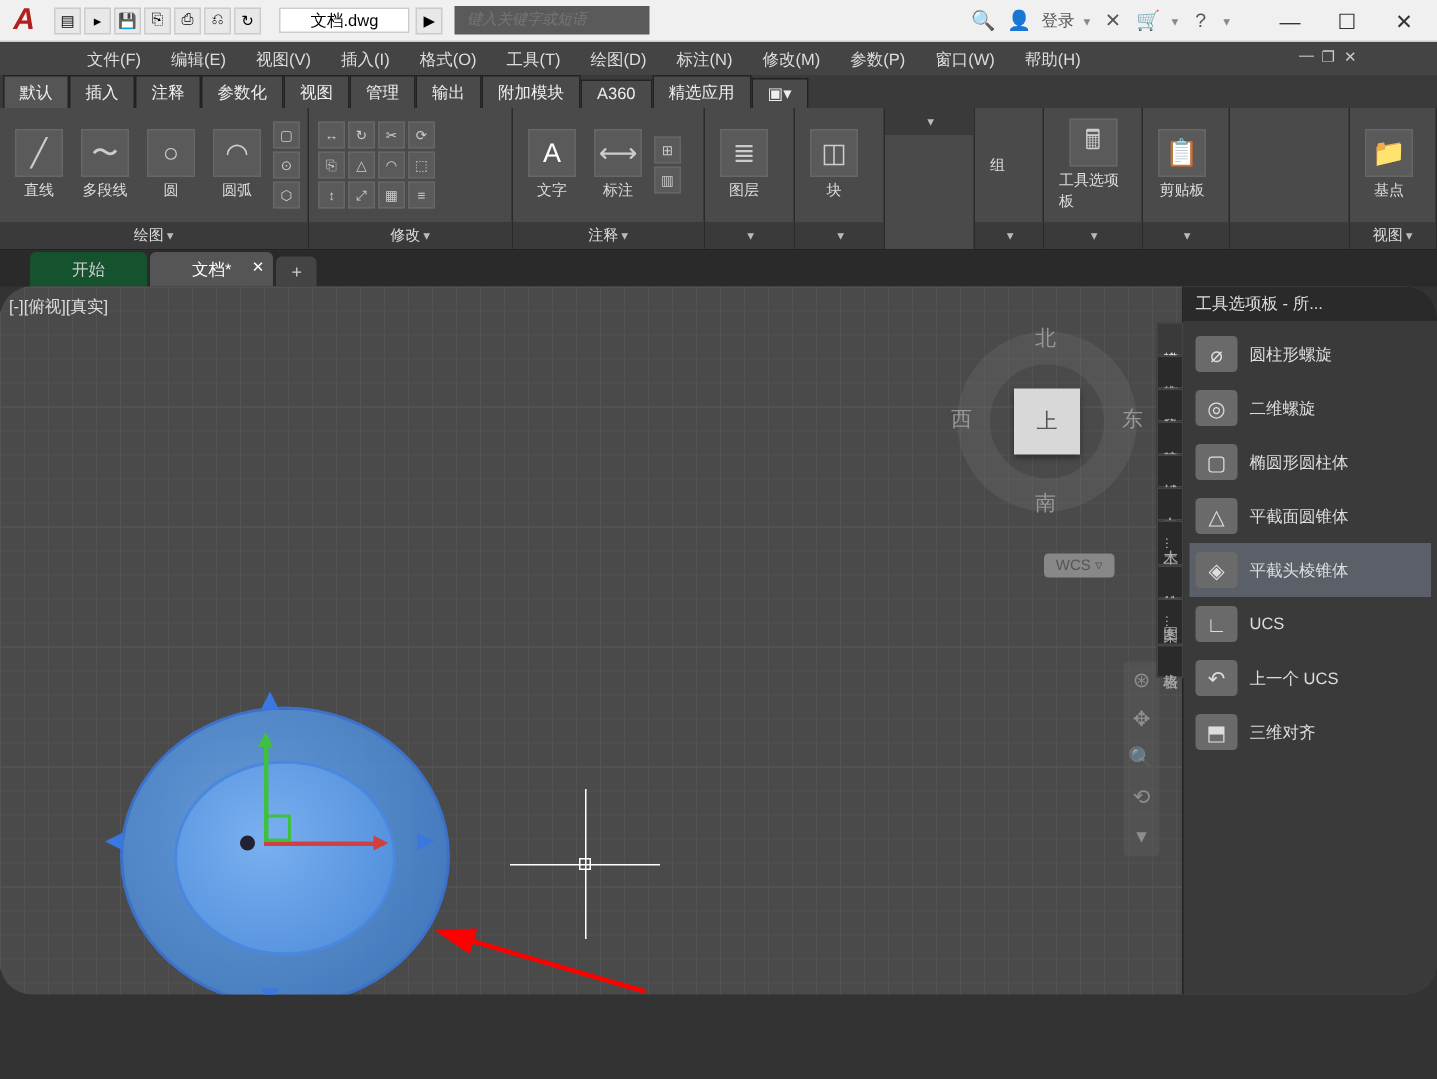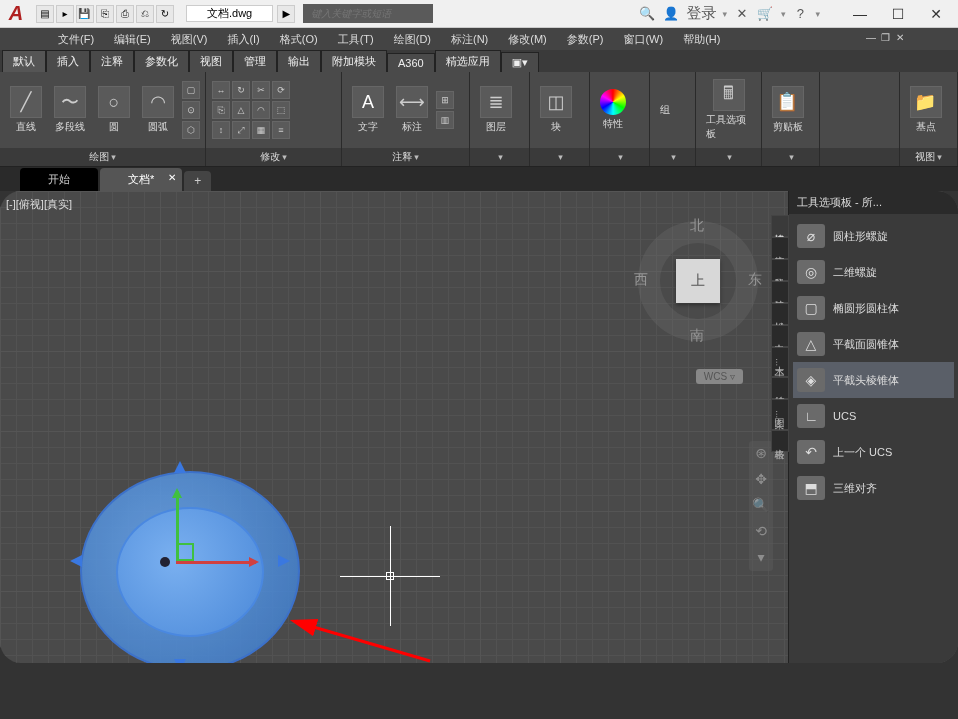--- a/index.html
+++ b/index.html
@@ -7,21 +7,21 @@
 
 
 .titlebar { height: 28px; background: #f0f0f0; display: flex; align-items: center; border-bottom: 1px solid #ccc; }
 .app-logo { width: 32px; height: 28px; color: #b02020; font-weight: bold; font-size: 20px; display: flex; align-items: center; justify-content: center; font-style: italic; }
 .qat { display: flex; gap: 2px; padding: 0 4px; }
 .qat-btn { width: 18px; height: 18px; background: #e8e8e8; border: 1px solid #ccc; display: flex; align-items: center; justify-content: center; font-size: 10px; cursor: pointer; }
 .doc-title { background: #fff; padding: 0 20px; border: 1px solid #ccc; font-size: 11px; margin-left: 8px; }
 .search-box { background: #5a5a5a; color: #aaa; padding: 4px 8px; font-size: 10px; font-style: italic; margin-left: 8px; width: 130px; border: none; }
 .tb-right { margin-left: auto; display: flex; align-items: center; gap: 6px; padding-right: 4px; }
 .tb-icon { width: 18px; height: 18px; display: flex; align-items: center; justify-content: center; font-size: 13px; color: #555; cursor: pointer; }
-.login { font-size: 15px; color: #555; cursor: pointer; }
+.login { font-size: 11px; color: #555; cursor: pointer; }
 .win-controls { display: flex; gap: 2px; margin-left: 16px; }
 .win-btn { width: 36px; height: 24px; display: flex; align-items: center; justify-content: center; font-size: 14px; cursor: pointer; color: #333; }
 
 
 .menubar { height: 22px; background: #444; display: flex; align-items: center; padding: 0 48px 0 48px; }
 .menu-item { color: #ddd; font-size: 11px; padding: 0 10px; cursor: pointer; }
 .menubar .mini-ctrls { margin-left: auto; display: flex; gap: 1px; }
 .mini-btn { width: 14px; height: 14px; font-size: 10px; color: #ccc; cursor: pointer; }
 
 
@@ -37,21 +37,21 @@
 .rib-btn { display: flex; flex-direction: column; align-items: center; gap: 2px; cursor: pointer; padding: 2px 4px; }
 .rib-btn .icon { width: 26px; height: 26px; background: #5a5a5a; border: 1px solid #666; display: flex; align-items: center; justify-content: center; font-size: 14px; color: #ccc; }
 .rib-btn .icon.big { width: 32px; height: 32px; font-size: 18px; }
 .rib-btn .lbl { color: #ddd; font-size: 10px; }
 .small-grid { display: grid; grid-template-columns: repeat(4, 18px); grid-template-rows: repeat(3, 18px); gap: 2px; }
 .small-btn { width: 18px; height: 18px; background: #5a5a5a; border: 1px solid #666; display: flex; align-items: center; justify-content: center; font-size: 9px; color: #ccc; cursor: pointer; }
 .arrow-dn { font-size: 9px; color: #bbb; margin-left: 2px; }
 
 
 .doctabs { height: 24px; background: #2a2a2a; display: flex; align-items: flex-end; padding-left: 20px; gap: 2px; }
-.doctab { background: #000000; color: #ccc; font-size: 11px; padding: 4px 28px; border-radius: 4px 4px 0 0; cursor: pointer; position: relative; }
+.doctab { background: #14532d; color: #ccc; font-size: 11px; padding: 4px 28px; border-radius: 4px 4px 0 0; cursor: pointer; position: relative; }
 .doctab.active { background: #555; color: #fff; }
 .doctab .close { position: absolute; right: 6px; top: 4px; font-size: 10px; }
 .doctab-add { background: #444; color: #ccc; padding: 3px 10px; border-radius: 4px 4px 0 0; cursor: pointer; font-size: 12px; }
 
 
 .main { position: relative; height: 472px; background: #4a4a4a; overflow: hidden; border-radius: 21px; }
 .gridbg { position: absolute; inset: 0;
   background-image: linear-gradient(#555 1px, transparent 1px), linear-gradient(90deg, #555 1px, transparent 1px),
                     linear-gradient(#525252 1px, transparent 1px), linear-gradient(90deg, #525252 1px, transparent 1px);
   background-size: 80px 80px, 80px 80px, 16px 16px, 16px 16px;
@@ -259,26 +259,20 @@
         <div class="rib-btn">
           <div class="icon big">◫</div>
           <div class="lbl">块</div>
         </div>
       </div>
     <div class="panel-title">
         <span class="arrow-dn">▾</span>
       </div>
   </div>
   <div class="panel" style="width:60px">
-    <div class="panel-content">
-        <div class="rib-btn">
-          <div class="color-wheel"></div>
-          <div class="lbl">特性</div>
-        </div>
-      </div>
     <div class="panel-title">
         <span class="arrow-dn">▾</span>
       </div>
   </div>
   <div class="panel" style="width:46px">
     <div class="panel-content">
         <div class="rib-btn">
           <div class="lbl">组</div>
         </div>
       </div>

